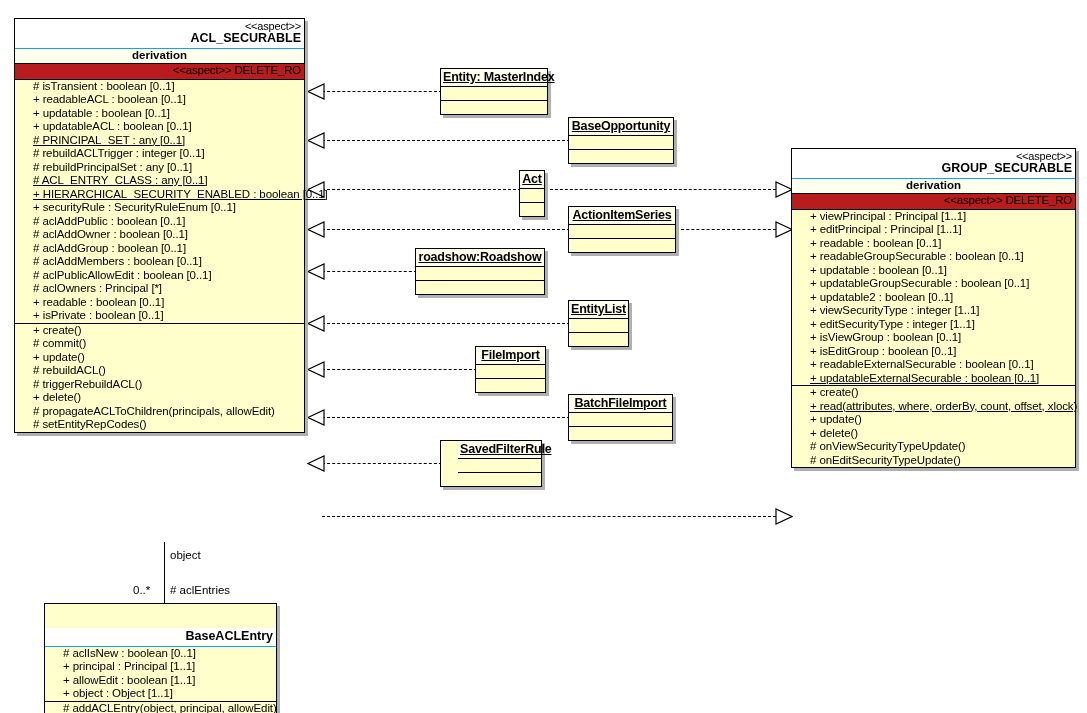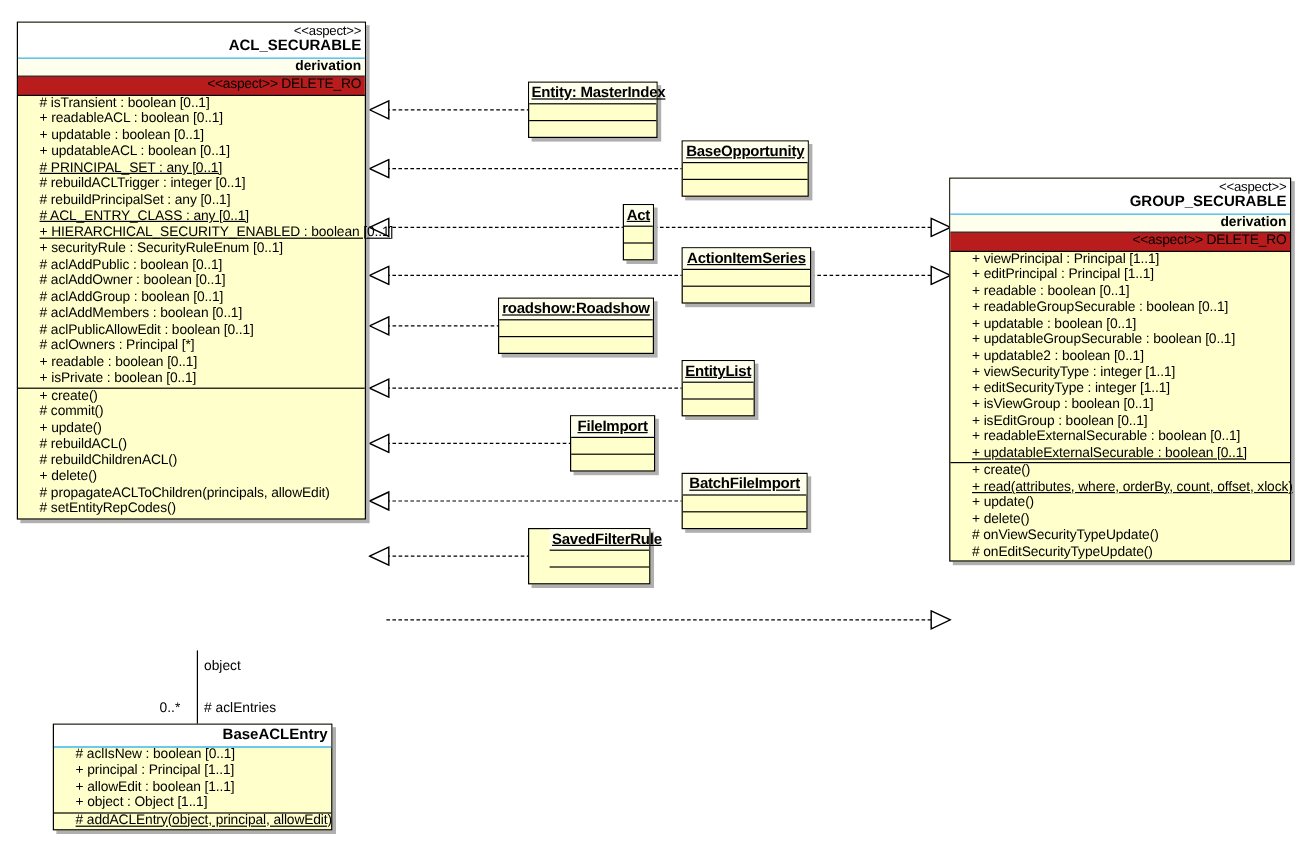--- a/index.html
+++ b/index.html
@@ -30,21 +30,21 @@
   }
   .uml .stereo{
     display:block;font-size:11px;letter-spacing:-0.2px;white-space:nowrap;
   }
   .uml .cname{
     display:block;font-weight:bold;font-size:12.5px;white-space:nowrap;
   }
   .uml .sub{
     background:#ffffee;
     border-bottom:1px solid #000;
-    text-align:right;font-weight:bold;font-size:11.5px;padding:1px 3px 2px 3px;
+    text-align:center;font-weight:bold;font-size:11.5px;padding:1px 3px 2px 3px;
   }
   .uml .subleft{
     background:#b91c1c;
     border-bottom:1px solid #000;
     text-align:right;font-size:11.5px;padding:1px 3px 2px 4px;white-space:nowrap;
     letter-spacing:-0.2px;
   }
   .uml .sect{padding:0;}
   .uml .sect.bordered{border-bottom:1px solid #000;}
   .uml .row{
@@ -192,21 +192,21 @@
         <div class="row"># aclPublicAllowEdit : boolean [0..1]</div>
         <div class="row"># aclOwners : Principal [*]</div>
         <div class="row">+ readable : boolean [0..1]</div>
         <div class="row">+ isPrivate : boolean [0..1]</div>
       </div>
     <div class="sect" id="acl-ops">
         <div class="row">+ create()</div>
         <div class="row"># commit()</div>
         <div class="row">+ update()</div>
         <div class="row"># rebuildACL()</div>
-        <div class="row"># rebuildChildrenACL()</div>
+        <div class="row"># triggerRebuildACL()</div>
         <div class="row">+ delete()</div>
         <div class="row"># propagateACLToChildren(principals, allowEdit)</div>
         <div class="row"># setEntityRepCodes()</div>
       </div>
   </div>
 
   <div class="uml" style="left:791px;top:148px;width:285px;">
     <div class="hdr">
       <span class="stereo">&lt;&lt;aspect&gt;&gt;</span>
       <span class="cname">GROUP_SECURABLE</span>
@@ -232,21 +232,21 @@
         <div class="row">+ create()</div>
         <div class="row u">+ read(attributes, where, orderBy, count, offset, xlock)</div>
         <div class="row">+ update()</div>
         <div class="row">+ delete()</div>
         <div class="row"># onViewSecurityTypeUpdate()</div>
         <div class="row"># onEditSecurityTypeUpdate()</div>
       </div>
   </div>
 
   <div class="uml" style="left:44px;top:603px;width:233px;">
-    <div class="hdr" style="padding:2px 3px 3px 3px;">
+    <div class="hdr" style="padding:2px 3px 3px 3px;margin-top:24px;">
       <span class="cname">BaseACLEntry</span>
     </div>
     <div class="sect bordered" id="bae-attrs">
         <div class="row"># aclIsNew : boolean [0..1]</div>
         <div class="row">+ principal : Principal [1..1]</div>
         <div class="row">+ allowEdit : boolean [1..1]</div>
         <div class="row">+ object : Object [1..1]</div>
       </div>
     <div class="sect" id="bae-ops">
         <div class="row u"># addACLEntry(object, principal, allowEdit)</div>

